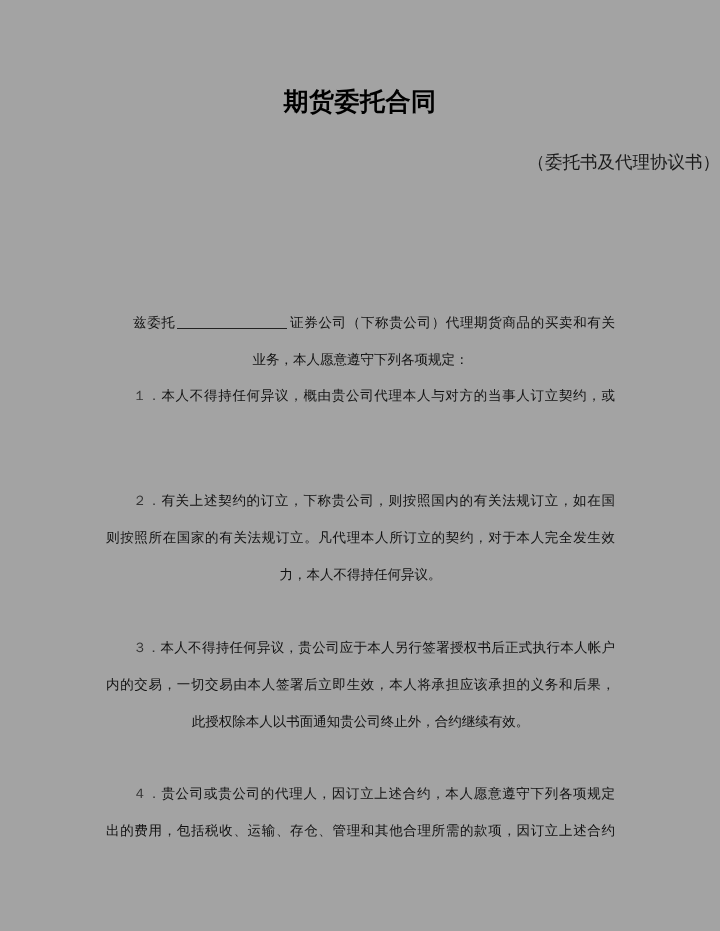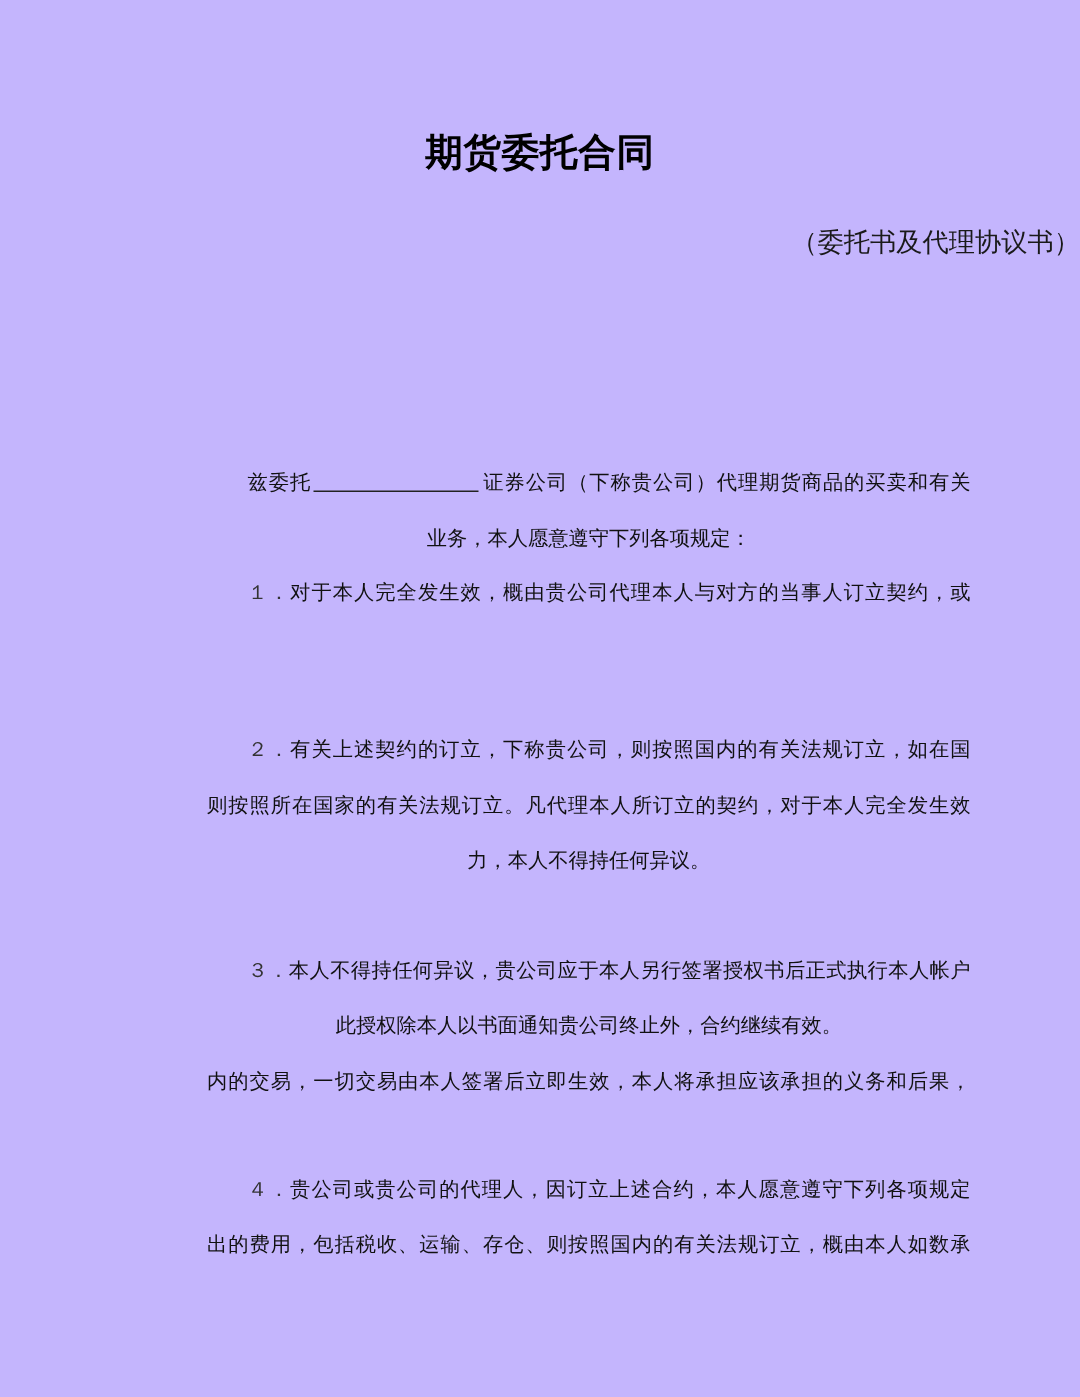--- a/index.html
+++ b/index.html
@@ -14,21 +14,21 @@
       position: relative;
       font-family: "DejaVu Sans", "Liberation Sans", sans-serif;
       color: #111111;
     }
     .page {
       position: absolute;
       left: 0;
       top: 0;
       width: 720px;
       height: 931px;
-      background: #c4b5fd;
+      background: #a3a3a3;
     }
     .title {
       position: absolute;
       left: 0;
       top: 86px;
       width: 720px;
       margin: 0;
       text-align: center;
       font-size: 25px;
       line-height: 32px;
@@ -43,21 +43,20 @@
       width: 720px;
       text-align: right;
       font-size: 17.5px;
       line-height: 24px;
       color: #1a1a1a;
     }
     .para {
       position: absolute;
       left: 106px;
       width: 509px;
-      margin-left: 32px;
     }
     .line {
       display: block;
       width: 509px;
       height: 36.8px;
       line-height: 36.8px;
       font-size: 13.5px;
       color: #111111;
       overflow: hidden;
     }
@@ -91,33 +90,33 @@
 
   <h1 class="title">期货委托合同</h1>
   <div class="subtitle">（委托书及代理协议书）</div>
 
   <div class="para" style="top:304px;">
     <div class="line full first"><span>兹委托</span><span class="blank"></span><span>证券公司（下称贵公司）代理期货商品的买卖和有关</span></div>
     <div class="line last">业务，本人愿意遵守下列各项规定：</div>
   </div>
 
   <div class="para" style="top:377px;">
-    <div class="line full first"><span class="num">１．</span><span>对于本人完全发生效，概由贵公司代理本人与对方的当事人订立契约，或</span></div>
+    <div class="line full first"><span class="num">１．</span><span>本人不得持任何异议，概由贵公司代理本人与对方的当事人订立契约，或</span></div>
   </div>
 
   <div class="para" style="top:482px;">
     <div class="line full first"><span class="num">２．</span><span>有关上述契约的订立，下称贵公司，则按照国内的有关法规订立，如在国外，</span></div>
     <div class="line full">则按照所在国家的有关法规订立。凡代理本人所订立的契约，对于本人完全发生效</div>
     <div class="line last">力，本人不得持任何异议。</div>
   </div>
 
   <div class="para" style="top:629px;">
     <div class="line full first"><span class="num">３．</span><span>本人不得持任何异议，贵公司应于本人另行签署授权书后正式执行本人帐户</span></div>
+    <div class="line full">内的交易，一切交易由本人签署后立即生效，本人将承担应该承担的义务和后果，</div>
     <div class="line last">此授权除本人以书面通知贵公司终止外，合约继续有效。</div>
-    <div class="line full">内的交易，一切交易由本人签署后立即生效，本人将承担应该承担的义务和后果，</div>
   </div>
 
   <div class="para" style="top:775px;">
     <div class="line full first"><span class="num">４．</span><span>贵公司或贵公司的代理人，因订立上述合约，本人愿意遵守下列各项规定</span></div>
-    <div class="line full">出的费用，包括税收、运输、存仓、则按照国内的有关法规订立，概由本人如数承</div>
+    <div class="line full">出的费用，包括税收、运输、存仓、管理和其他合理所需的款项，因订立上述合约</div>
   </div>
 
 </div>
 
 </body></html>

